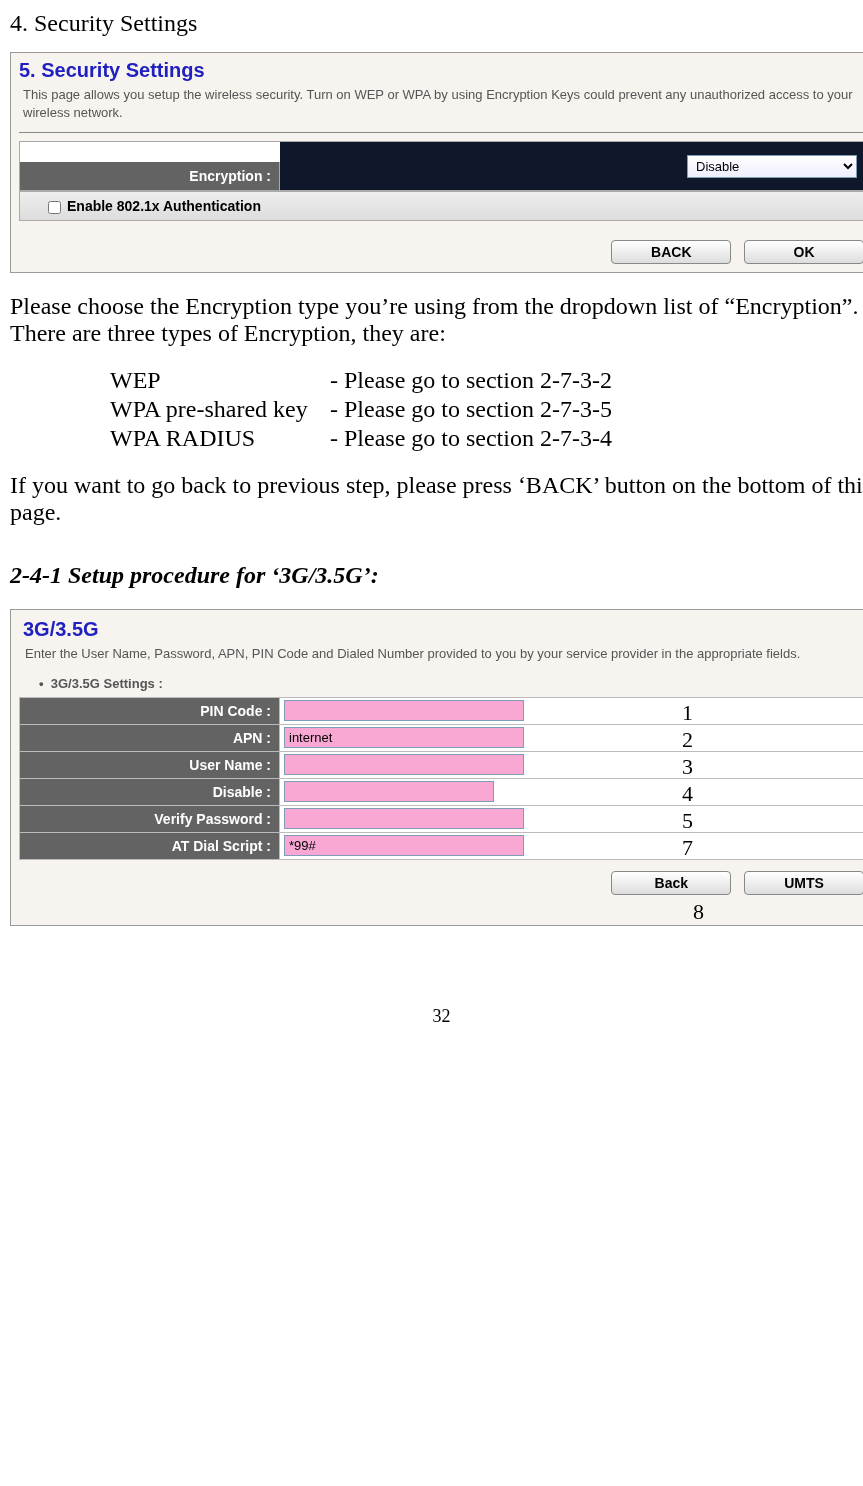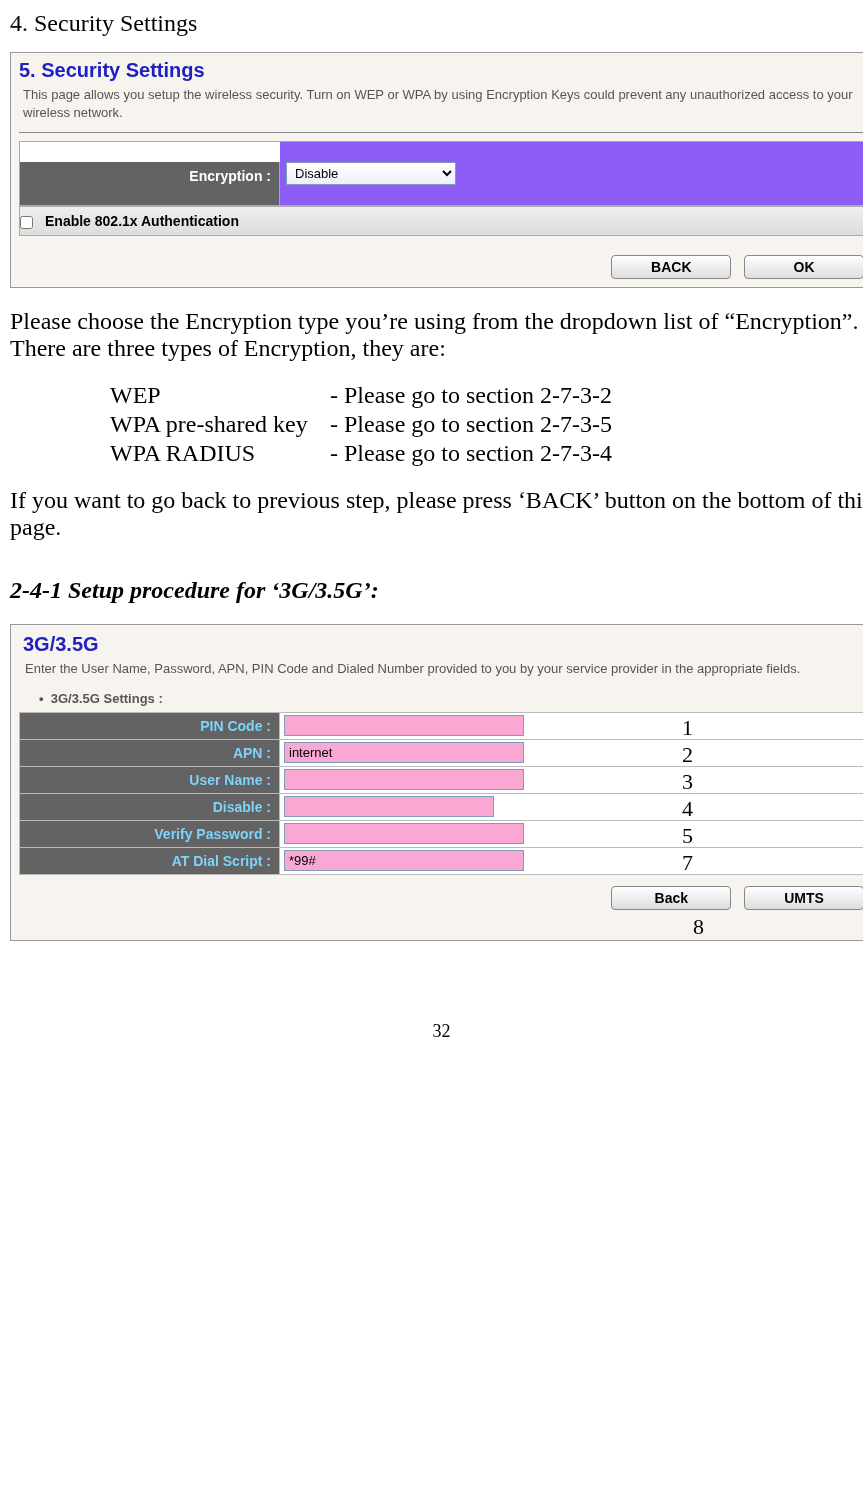--- a/index.html
+++ b/index.html
@@ -47,40 +47,41 @@
       font-size: 14px;
       width: 260px;
       text-align: right;
       padding: 6px 8px;
       border-right: 1px solid #aaa;
       box-sizing: border-box;
       margin-top: 20px;
     }
     .form-input-cell {
       flex: 1;
-      padding: 20px 6px;
-      background: #8b5cf6;
+      padding: 12px 6px;
+      background: #0f172a;
       display: flex;
       align-items: center;
+      justify-content: flex-end;
     }
     select, input[type="text"], input[type="password"] {
       font-family: Arial, sans-serif;
       font-size: 13px;
       padding: 2px 4px;
       border: 1px solid #7f9db9;
       background: #f9a8d4;
     }
     select {
       background: linear-gradient(#fff, #eef);
     }
     .chk-row {
       display: flex;
       align-items: flex-end;
-      gap: 12px;
-      padding: 6px 0;
+      gap: 6px;
+      padding: 6px 28px;
       border: 1px solid #aaa;
       margin: 0 8px 8px 8px;
       background: linear-gradient(#eee, #ddd);
       font-weight: bold;
       font-size: 14px;
       font-family: Arial, sans-serif;
     }
     .chk-row input { margin: 0; }
     .btn-row {
       text-align: right;
@@ -135,21 +136,21 @@
     .grid-row {
       display: flex;
       border: 1px solid #bbb;
       border-top: none;
       background: #fff;
       position: relative;
     }
     .grid-row:first-child { border-top: 1px solid #bbb; }
     .grid-label {
       background: #636363;
-      color: #7dd3fc;
+      color: #ffffff;
       font-weight: bold;
       font-size: 14px;
       width: 260px;
       text-align: right;
       padding: 5px 8px;
       box-sizing: border-box;
       border-right: 1px solid #bbb;
     }
     .grid-cell {
       flex: 1;

